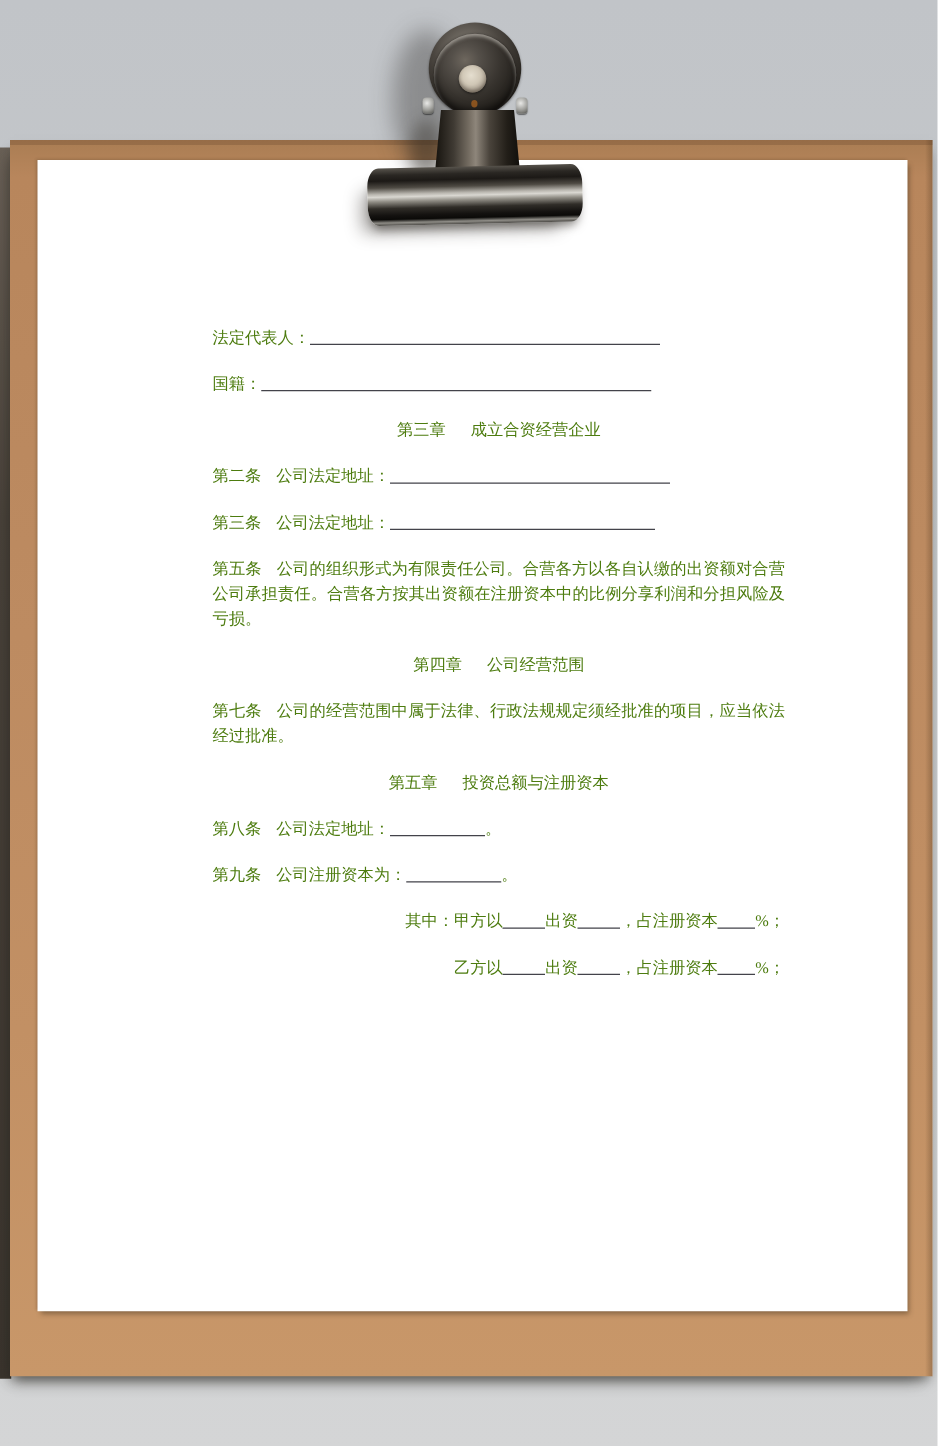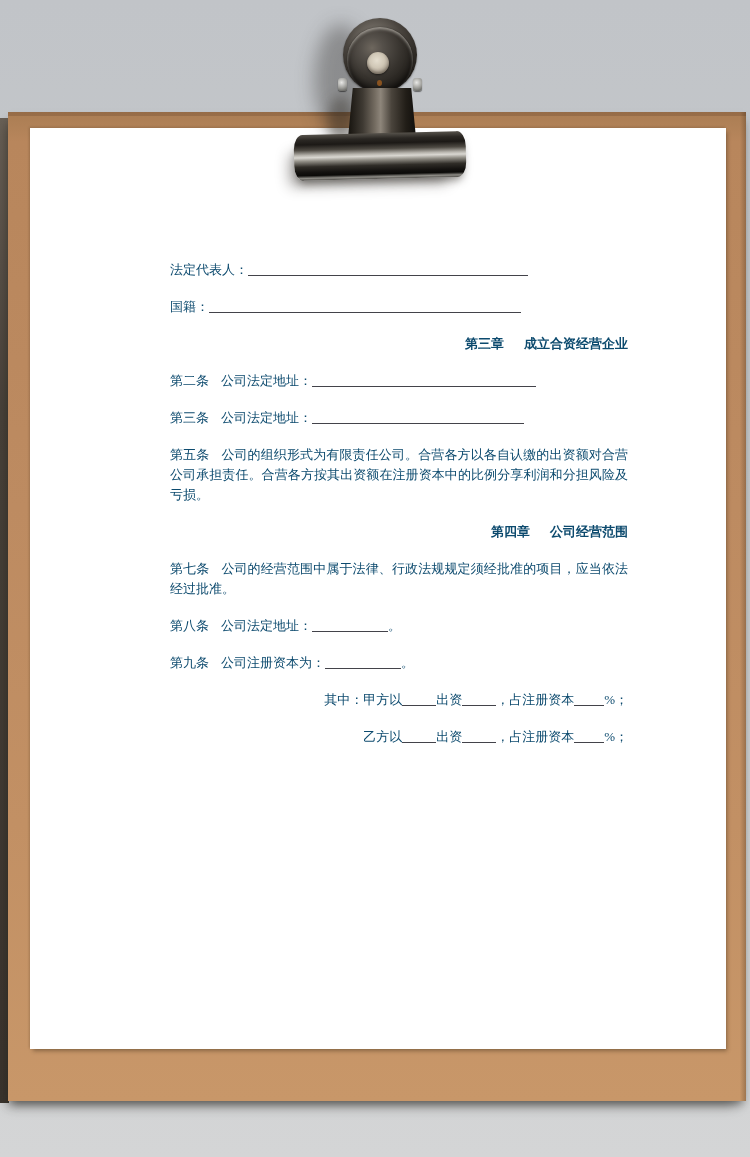--- a/index.html
+++ b/index.html
@@ -27,24 +27,24 @@
     content:"";position:absolute;left:0;right:0;top:0;height:4px;
     background:rgba(90,60,35,.25);
   }
   .paper{
     position:absolute;left:22px;top:16px;width:696px;height:921px;background:#ffffff;
     box-shadow:2px 3px 4px -1px rgba(60,45,25,.45), -1px -1px 2px rgba(60,45,25,.2);
   }
   
   .doc{
     position:absolute;left:140px;top:132px;width:458px;
-    color:#0c4a6e;font-size:13px;letter-spacing:0;
+    color:#4d7c0f;font-size:13px;letter-spacing:0;
   }
   .doc p{margin:0 0 17px 0;line-height:20px;text-align:justify;}
-  .doc p.chapter{font-weight:bold;text-align:right;}
+  .doc p.chapter{font-weight:normal;text-align:center;}
   .doc .num{margin-right:12px;}
   .doc .chapter .num{margin-right:20px;}
   .blank{
     display:inline-block;height:13px;vertical-align:baseline;
     border-bottom:1px solid #43434a;transform:translateY(2px);
   }
   
   .clip-shadow-wall{
     position:absolute;left:314px;top:24px;width:54px;height:112px;border-radius:50%;
     background:rgba(40,38,35,.35);filter:blur(9px);
@@ -104,20 +104,21 @@
   <div class="paper">
     <div class="doc">
         <p class="row"><span class="lbl">法定代表人：</span><span class="blank" style="width: 280px;"></span></p>
         <p class="row"><span class="lbl">国籍：</span><span class="blank" style="width: 312px;"></span></p>
         <p class="chapter"><span class="num">第三章</span><span class="title">成立合资经营企业</span></p>
         <p class="row"><span class="num">第二条</span><span class="lbl">公司法定地址：</span><span class="blank" style="width: 224px;"></span></p>
         <p class="row"><span class="num">第三条</span><span class="lbl">公司法定地址：</span><span class="blank" style="width: 212px;"></span></p>
         <p class="row"><span class="num">第五条</span><span class="txt">公司的组织形式为有限责任公司。合营各方以各自认缴的出资额对合营公司承担责任。合营各方按其出资额在注册资本中的比例分享利润和分担风险及亏损。</span></p>
         <p class="chapter"><span class="num">第四章</span><span class="title">公司经营范围</span></p>
         <p class="row"><span class="num">第七条</span><span class="txt">公司的经营范围中属于法律、行政法规规定须经批准的项目，应当依法经过批准。</span></p>
+        <p class="chapter"><span class="num">第五章</span><span class="title">投资总额与注册资本</span></p>
         <p class="row"><span class="num">第八条</span><span class="lbl">公司法定地址：</span><span class="blank" style="width: 76px;"></span><span class="suffix">。</span></p>
         <p class="row"><span class="num">第九条</span><span class="lbl">公司注册资本为：</span><span class="blank" style="width: 76px;"></span><span class="suffix">。</span></p>
         <p class="row" style="text-align: right;"><span class="seg">其中：甲方以</span><span class="blank" style="width: 34px;"></span><span class="seg">出资</span><span class="blank" style="width: 34px;"></span><span class="seg">，占注册资本</span><span class="blank" style="width: 30px;"></span><span class="seg">%；</span></p>
         <p class="row" style="padding-left: 38px; text-align: right;"><span class="seg">乙方以</span><span class="blank" style="width: 34px;"></span><span class="seg">出资</span><span class="blank" style="width: 34px;"></span><span class="seg">，占注册资本</span><span class="blank" style="width: 30px;"></span><span class="seg">%；</span></p>
       </div>
   </div>
 </div>
 
 <div class="clip-shadow-wall"></div>
 <div class="clip-neck-shadow"></div>

